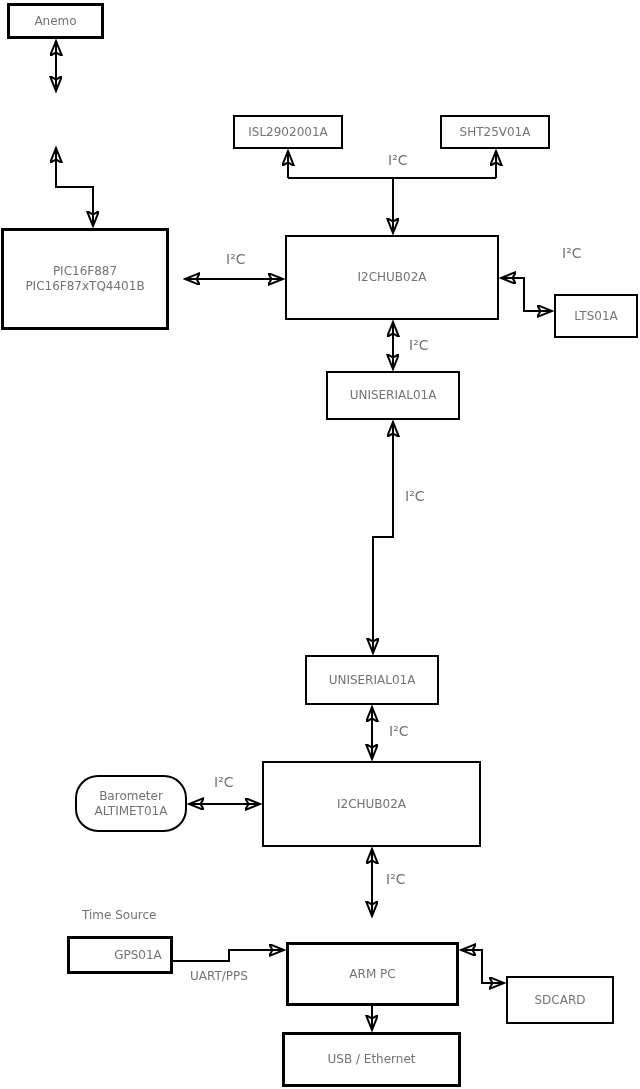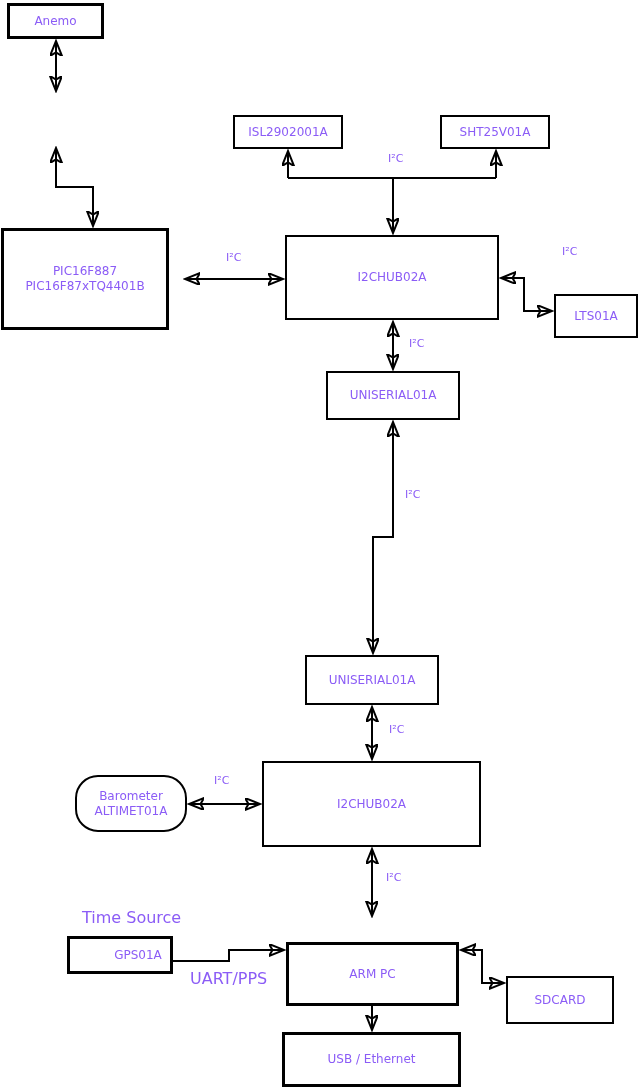--- a/index.html
+++ b/index.html
@@ -2,21 +2,21 @@
 <html><head>
 <meta charset="utf-8">
 <style>
   html, body { margin: 0; padding: 0; background: #ffffff; }
   .stage {
     position: relative;
     width: 640px;
     height: 1089px;
     background: #ffffff;
     font-family: "DejaVu Sans", "Liberation Sans", sans-serif;
-    color: #8b5cf6;
+    color: #737373;
     overflow: hidden;
   }
   .edges-layer {
     position: absolute;
     left: 0; top: 0;
     width: 640px; height: 1089px;
   }
   .edges-layer path {
     fill: none;
     stroke: #000;
@@ -32,25 +32,25 @@
     align-items: center;
     justify-content: center;
     text-align: center;
     font-size: 12px;
     line-height: 1.25;
     white-space: nowrap;
   }
   .node.bold { border-width: 3px; }
   .edge-label {
     position: absolute;
-    font-size: 11px;
+    font-size: 14px;
     line-height: 1.1;
     white-space: nowrap;
   }
-  .edge-label.big { font-size: 16px; text-align: center; }
+  .edge-label.big { font-size: 12px; text-align: center; }
 </style>
 </head>
 <body>
 
 <div class="stage">
 
   <svg class="edges-layer" width="640" height="1089" viewBox="0 0 640 1089" xmlns="http://www.w3.org/2000/svg">
     <defs>
       <marker id="ae" orient="auto" markerUnits="userSpaceOnUse" markerWidth="17" markerHeight="13" refX="15" refY="6">
         <path d="M0,0 L15,6 L0,12 L3.5,6 z" fill="#000" stroke="none"></path>

